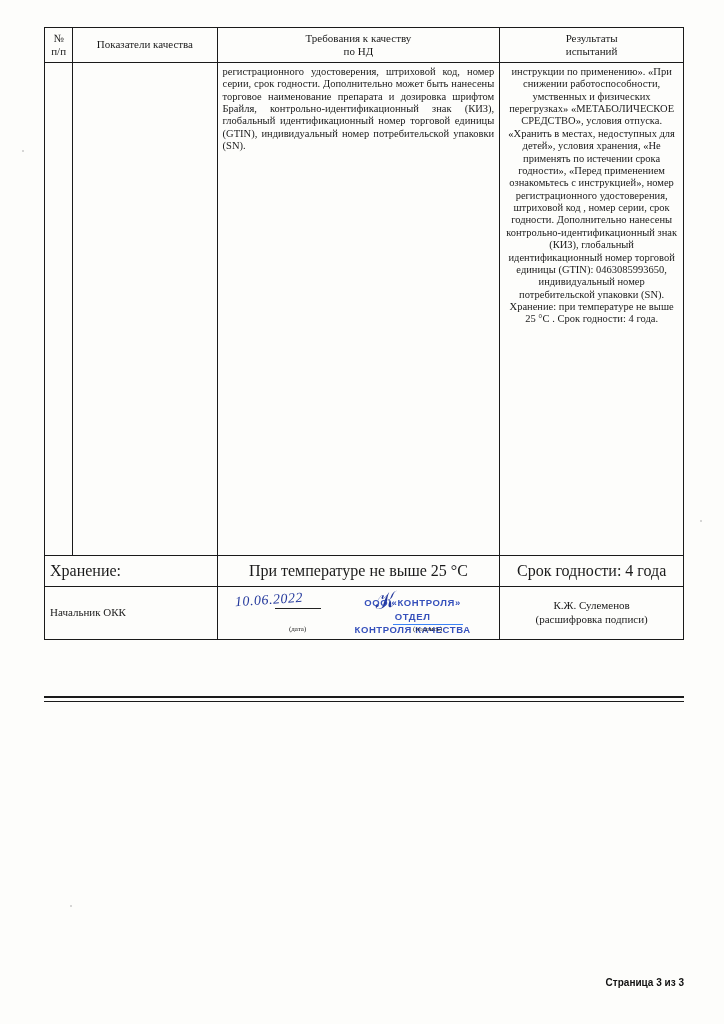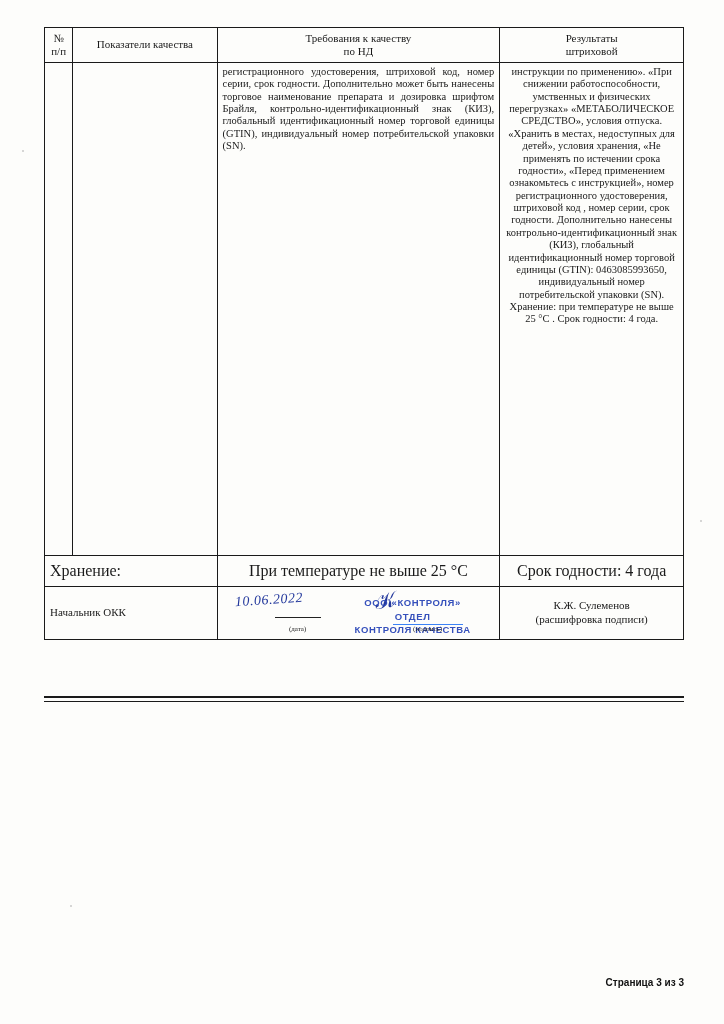--- a/index.html
+++ b/index.html
@@ -116,21 +116,21 @@
     font-size: 7px;
     color: #222;
     text-align: center;
   }
   .cap-date {
     position: absolute;
     left: 52px;
     bottom: 3px;
     width: 46px;
     border-top: 1px solid #222;
-    padding-top: 7px;
+    padding-top: 16px;
   }
   .cap-sign {
     position: absolute;
     left: 170px;
     bottom: 3px;
     width: 70px;
     border-top: 1px solid #3b82f6;
   }
   .stamp {
     position: absolute;
@@ -200,21 +200,21 @@
           <span>№</span><br>
           <span>п/п</span>
         </th>
         <th>Показатели качества</th>
         <th>
           <span>Требования к качеству</span><br>
           <span>по НД</span>
         </th>
         <th>
           <span>Результаты</span><br>
-          <span>штриховой</span>
+          <span>испытаний</span>
         </th>
       </tr>
     </thead>
     <tbody>
       <tr class="tall-row">
         <td></td>
         <td></td>
         <td class="cell-justify">регистрационного удостоверения, штриховой код, номер серии, срок годности. Дополнительно может быть нанесены торговое наименование препарата и дозировка шрифтом Брайля, контрольно-идентификационный знак (КИЗ), глобальный идентификационный номер торговой единицы (GTIN), индивидуальный номер потребительской упаковки (SN).</td>
         <td class="res-cell">инструкции по применению». «При снижении работоспособности, умственных и физических перегрузках» «МЕТАБОЛИЧЕСКОЕ СРЕДСТВО», условия отпуска. «Хранить в местах, недоступных для детей», условия хранения, «Не применять по истечении срока годности», «Перед применением ознакомьтесь с инструкцией», номер регистрационного удостоверения, штриховой код , номер серии, срок годности. Дополнительно нанесены контрольно-идентификационный знак (КИЗ), глобальный идентификационный номер торговой единицы (GTIN): 0463085993650, индивидуальный номер потребительской упаковки (SN). Хранение: при температуре не выше 25 °С . Срок годности: 4 года.</td>
       </tr>

